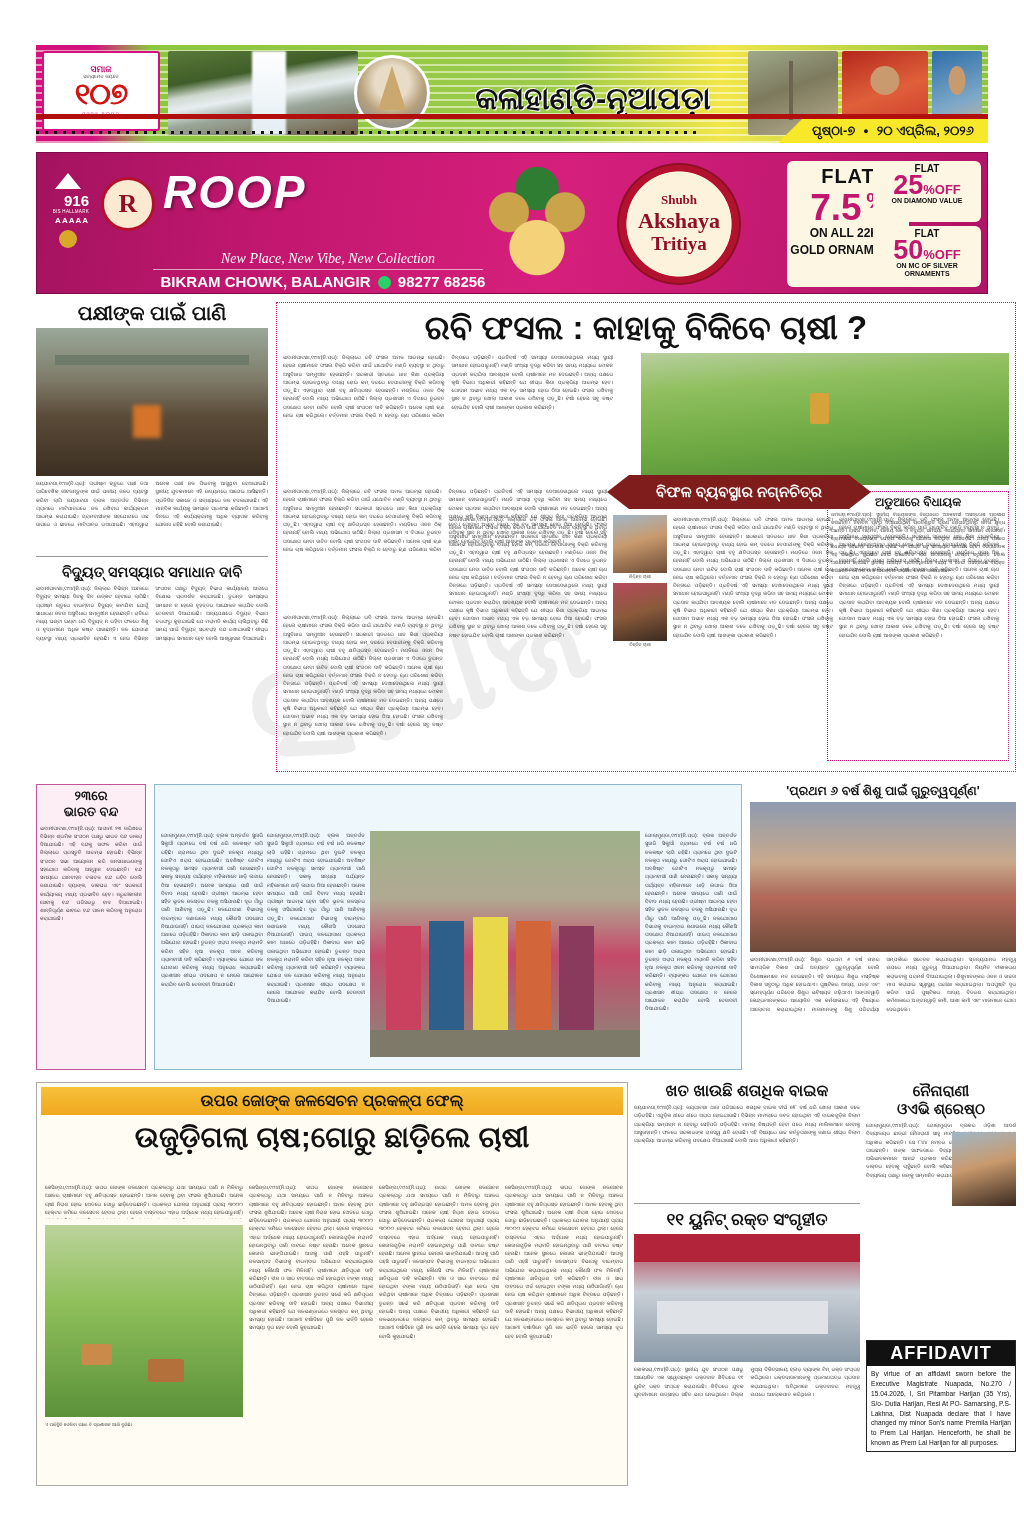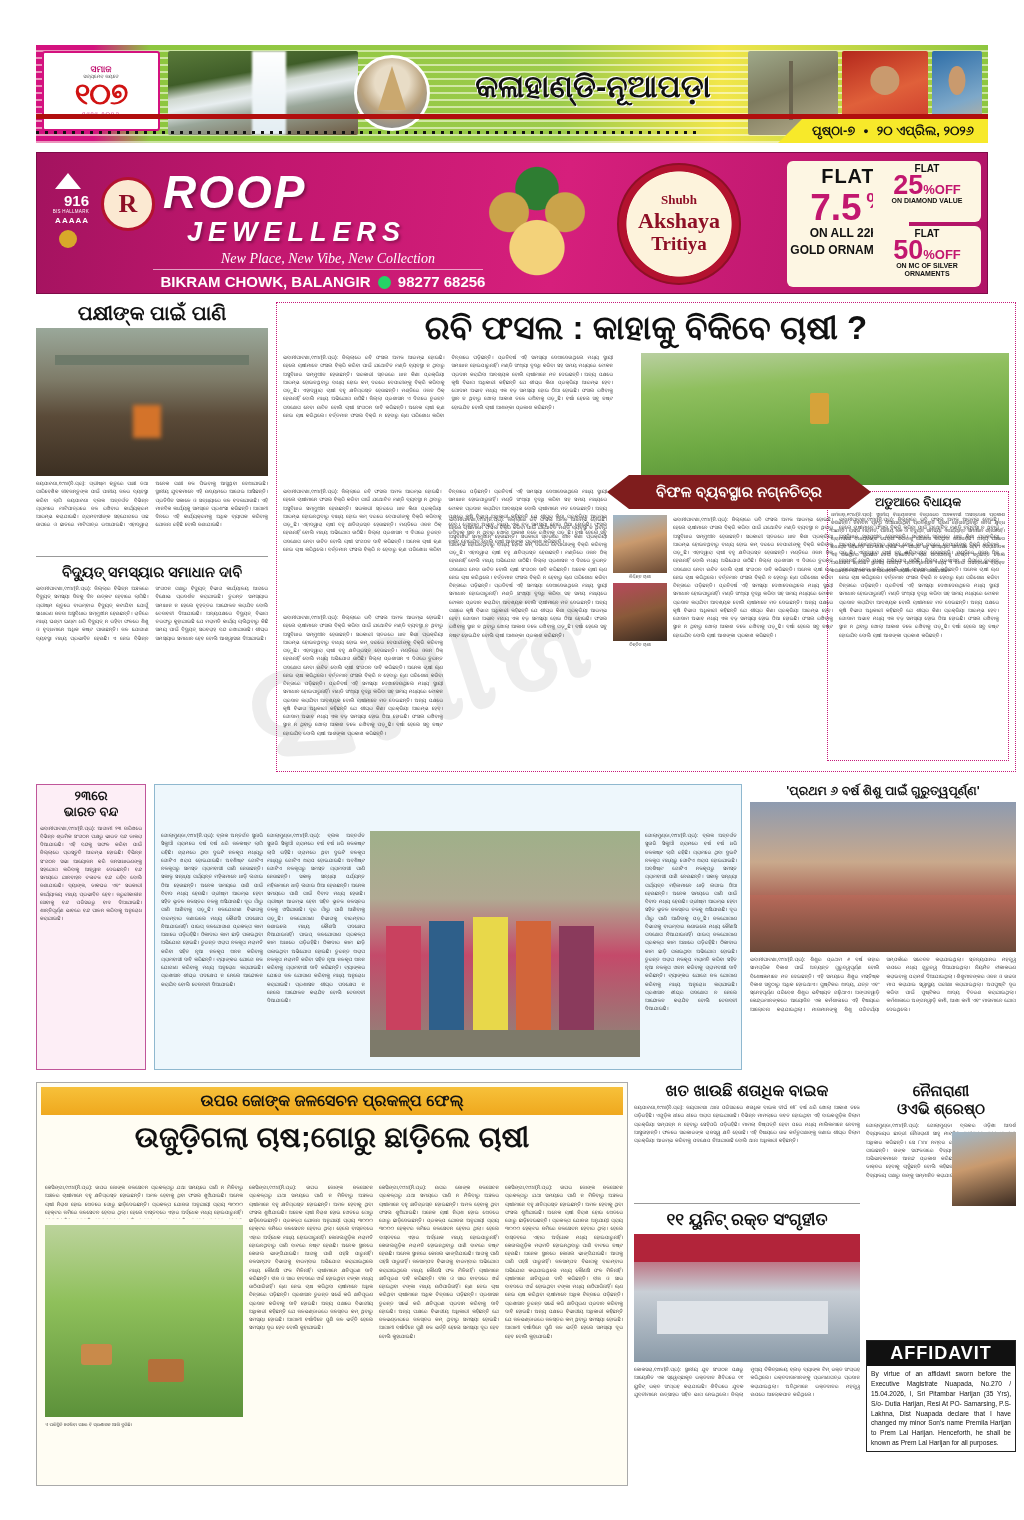--- a/index.html
+++ b/index.html
@@ -30,21 +30,21 @@
   .pic-waterfall { left:132px; width:190px;
      background:linear-gradient(170deg,#5a7a3a 0%, #3f5d28 30%, #cfd8cf 42%, #e8eef0 52%, #9aa79a 66%, #6d5a42 100%); }
   .pic-waterfall::after{ content:""; position:absolute; left:44%; top:0; width:18%; height:100%;
      background:linear-gradient(180deg,#ffffff,#e3edf2); filter:blur(1px); }
   .mh-circle { position:absolute; left:318px; top:10px; width:76px; height:76px; border-radius:50%;
      background:radial-gradient(circle at 50% 35%, #e8dcc6 0 30%, #b9a27e 55%, #6f7f96 100%);
      border:3px solid #fff; overflow:hidden; }
   .mh-circle::after{content:"";position:absolute;left:50%;top:8px;transform:translateX(-50%);
      width:0;height:0;border-left:14px solid transparent;border-right:14px solid transparent;
      border-bottom:44px solid #caa86f;}
-  .mh-title { position:absolute; left:398px; top:8px; width:318px; height:68px;
+  .mh-title { position:absolute; left:398px; top:20px; width:318px; height:68px;
      display:flex; align-items:center; justify-content:center;
      font-family:"Liberation Sans", sans-serif; font-weight:bold; font-size:31px; color:#111;
      text-shadow:1px 1px 0 #fff, -1px -1px 0 #fff; white-space:nowrap; }
   .pic-tower { left:712px; width:90px;
      background:linear-gradient(160deg,#9fa98a,#7d7a5e 45%,#b9b08e 100%); }
   .pic-tower::after{content:"";position:absolute;left:46%;top:12%;width:4px;height:70%;background:#6b6550;}
   .pic-lady1 { left:806px; width:86px;
      background:linear-gradient(160deg,#b4281c,#e0603a 50%,#c9342a 100%); }
   .pic-lady2 { left:896px; width:50px;
      background:linear-gradient(160deg,#2e6ea8,#7da8c9 60%,#d2b48c 100%); }
@@ -176,21 +176,20 @@
     <div class="ad-hall">
       <div class="tri"></div>
       <div class="n916">916</div>
       <div class="tiny">BIS HALLMARK</div>
       <div class="aaa">AAAAA</div>
       <div class="seal"></div>
     </div>
 
     <div class="ad-logo">R</div>
     <div class="ad-name">ROOP</div>
-    <div class="ad-sub">JEWELLERS</div>
     <div class="ad-tag">New Place, New Vibe, New Collection</div>
     <div class="ad-rule"></div>
     <div class="ad-addr">
       <span>BIKRAM CHOWK, BALANGIR</span>
       <span class="wa"></span>
       <span>98277 68256</span>
     </div>
 
     <div class="ad-pooja"></div>
 

